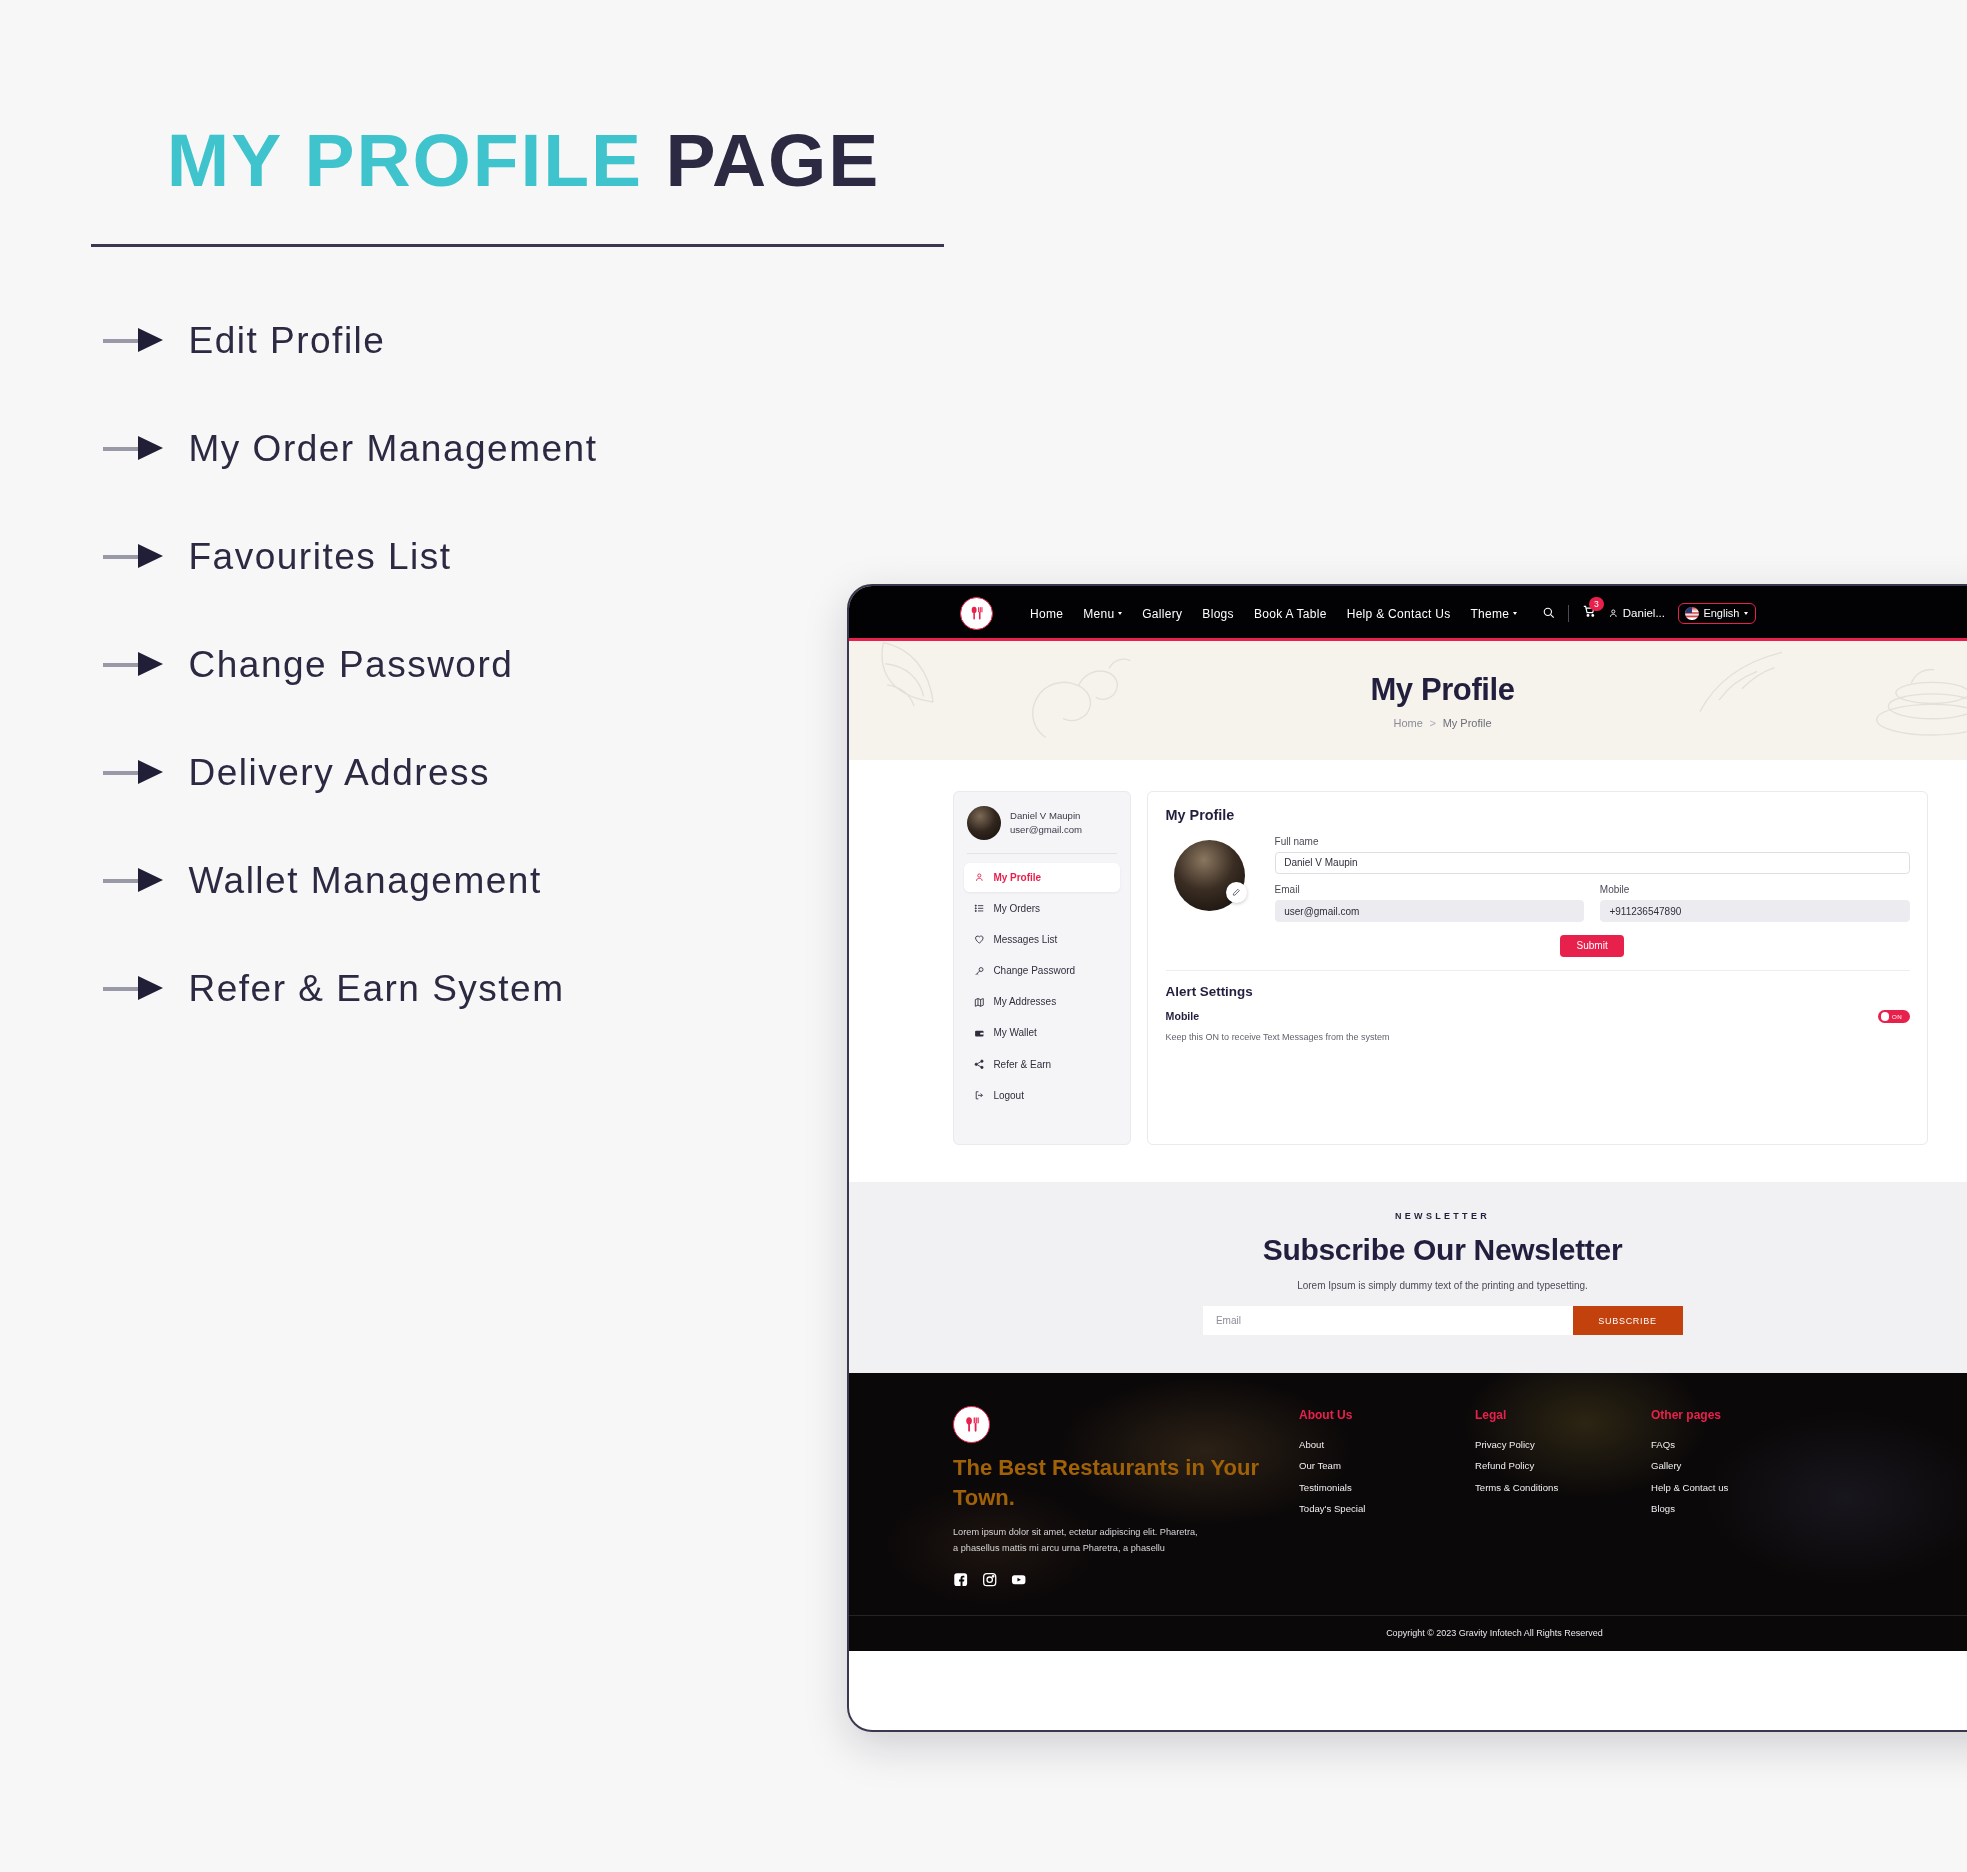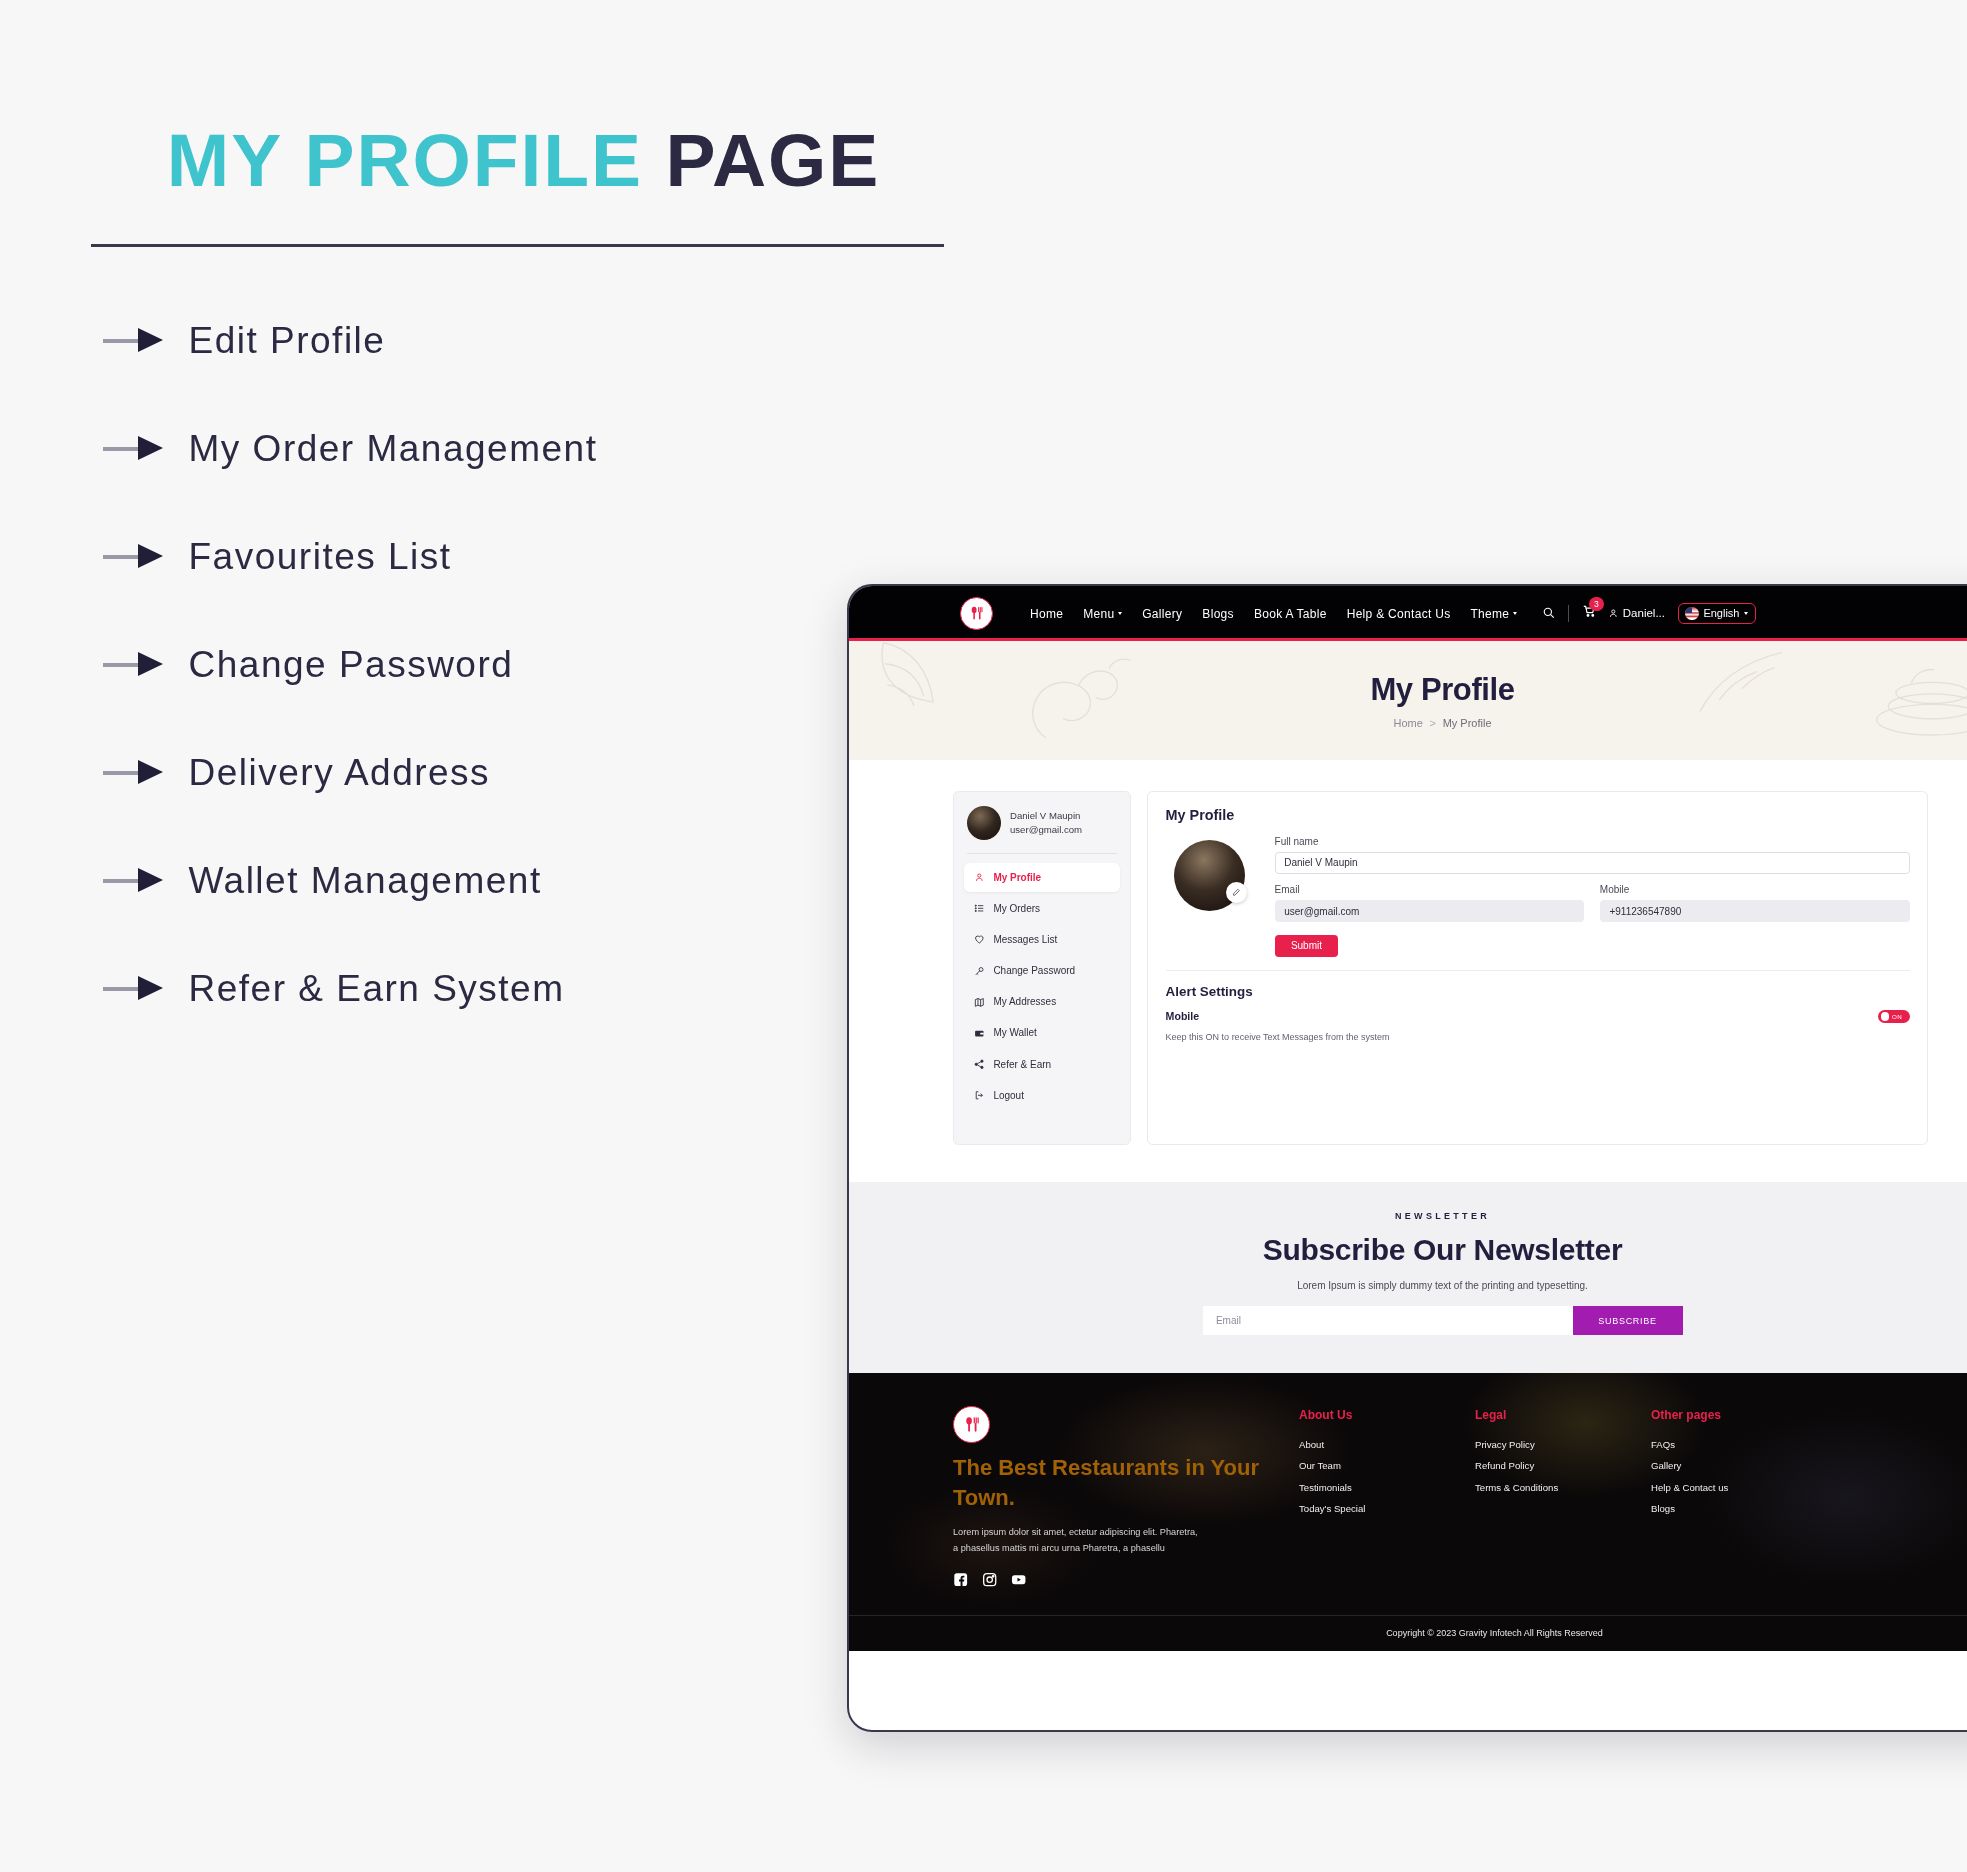--- a/index.html
+++ b/index.html
@@ -160,21 +160,21 @@
   .fields{ flex:1; }
   .fld-label{ font-size:10px; color:#4a4956; margin-bottom:4.8px; }
   .fld{
     height:22px; border-radius:3.8px; display:flex; align-items:center;
     padding:0 8.6px; font-size:10px; color:#2f2e3d; margin-bottom:10.6px;
   }
   .fld.editable{ background:#fff; border:1px solid #dedde4; }
   .fld.readonly{ background:#ebebf0; border:1px solid #ebebf0; }
   .two-col{ display:flex; gap:15.4px; }
   .two-col > div{ flex:1; }
-  .submit-row{ display:flex; justify-content:flex-start; margin-top:1.9px; }
+  .submit-row{ display:flex; justify-content:center; margin-top:1.9px; }
   .btn-submit{
     background:#e8214c; color:#fff; font-size:10px;
     border-radius:3.8px; padding:5.8px 16.3px; border:none;
   }
   .hr{ height:1px; background:#ececf1; margin:12.5px 0 0; }
   .alert-h{ font-size:13.4px; color:#221f3e; font-weight:bold; margin:13.4px 0 10.6px; }
   .alert-row{ display:flex; align-items:center; justify-content:space-between; }
   .alert-name{ font-size:10.6px; font-weight:bold; color:#221f3e; }
   .toggle{
     width:32px;height:13.4px;border-radius:7.7px;background:#e8214c;
@@ -190,21 +190,21 @@
   .news-kicker{ font-size:9px; letter-spacing:3.3px; color:#221f3e; font-weight:bold; }
   .news-title{ font-size:30px; color:#221f3e; margin-top:12.5px; letter-spacing:-0.3px; font-weight:bold;}
   .news-sub{ font-size:10px; color:#4b4a57; margin-top:12.5px; }
   .news-form{ margin:15.4px auto 0; width:480px; display:flex; }
   .news-input{
     flex:1; height:29px; background:#fff; border:none;
     display:flex; align-items:center; padding:0 13.4px;
     font-size:10px; color:#8e8d98;
   }
   .news-btn{
-    background:#a21caf; color:#fff; width:110px;
+    background:#c2410c; color:#fff; width:110px;
     display:flex;align-items:center;justify-content:center;
     font-size:9px; letter-spacing:0.7px; border:none;
   }
 
   
   .foot{
     background:#0b0809; position:relative; padding:33px 71px 0 104px; min-height:213px;
     overflow:hidden;
   }
   .foot-bgglow{

